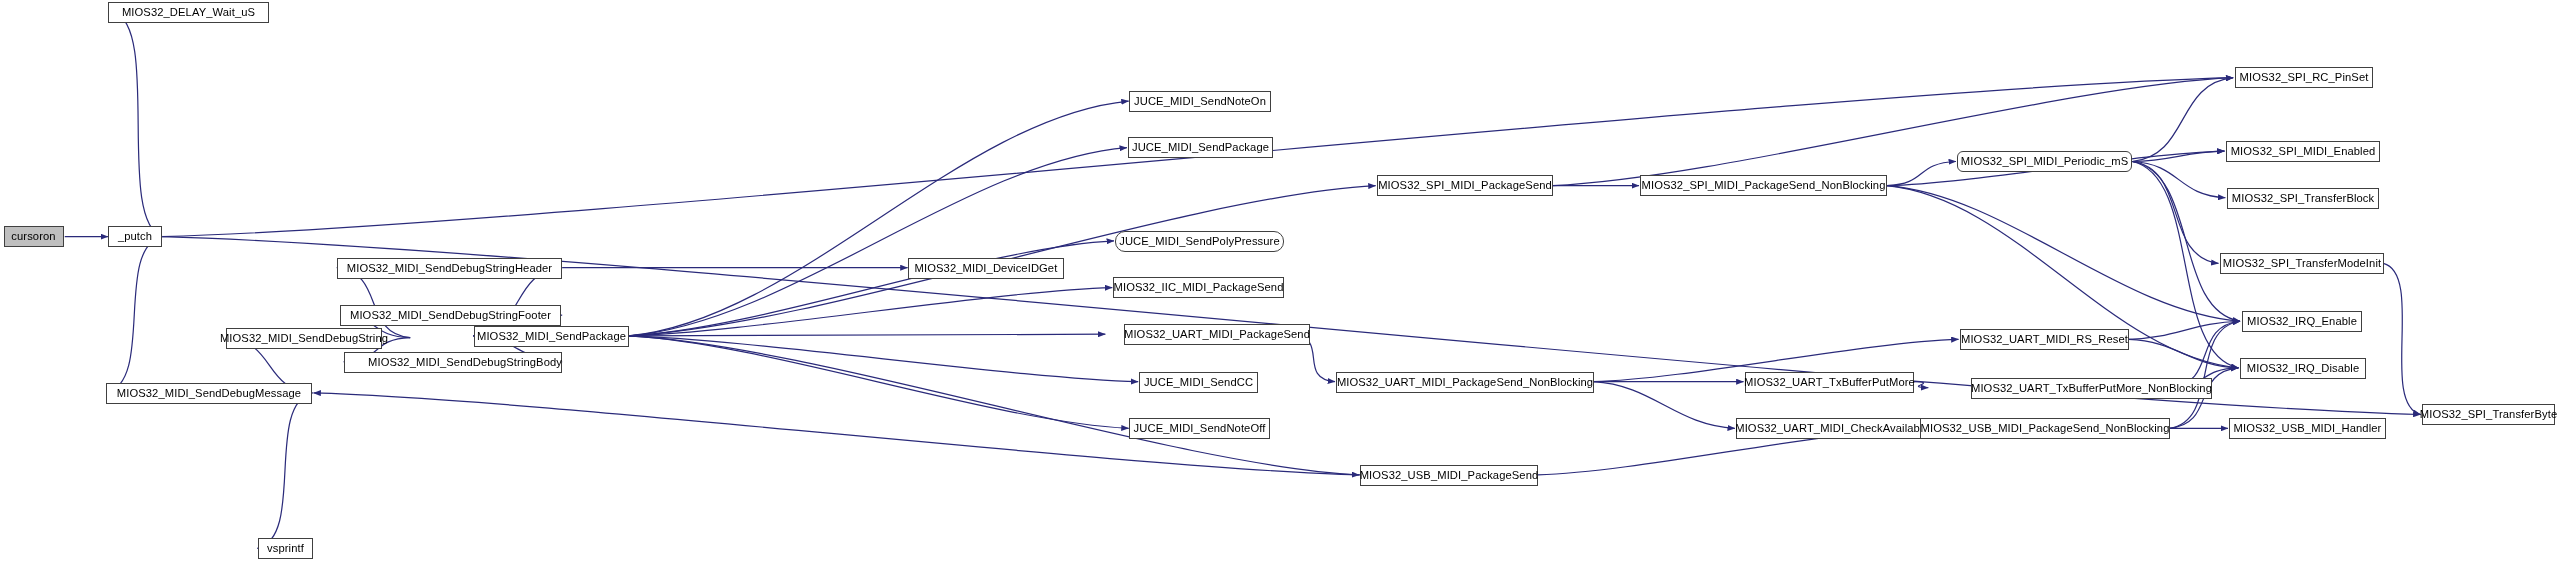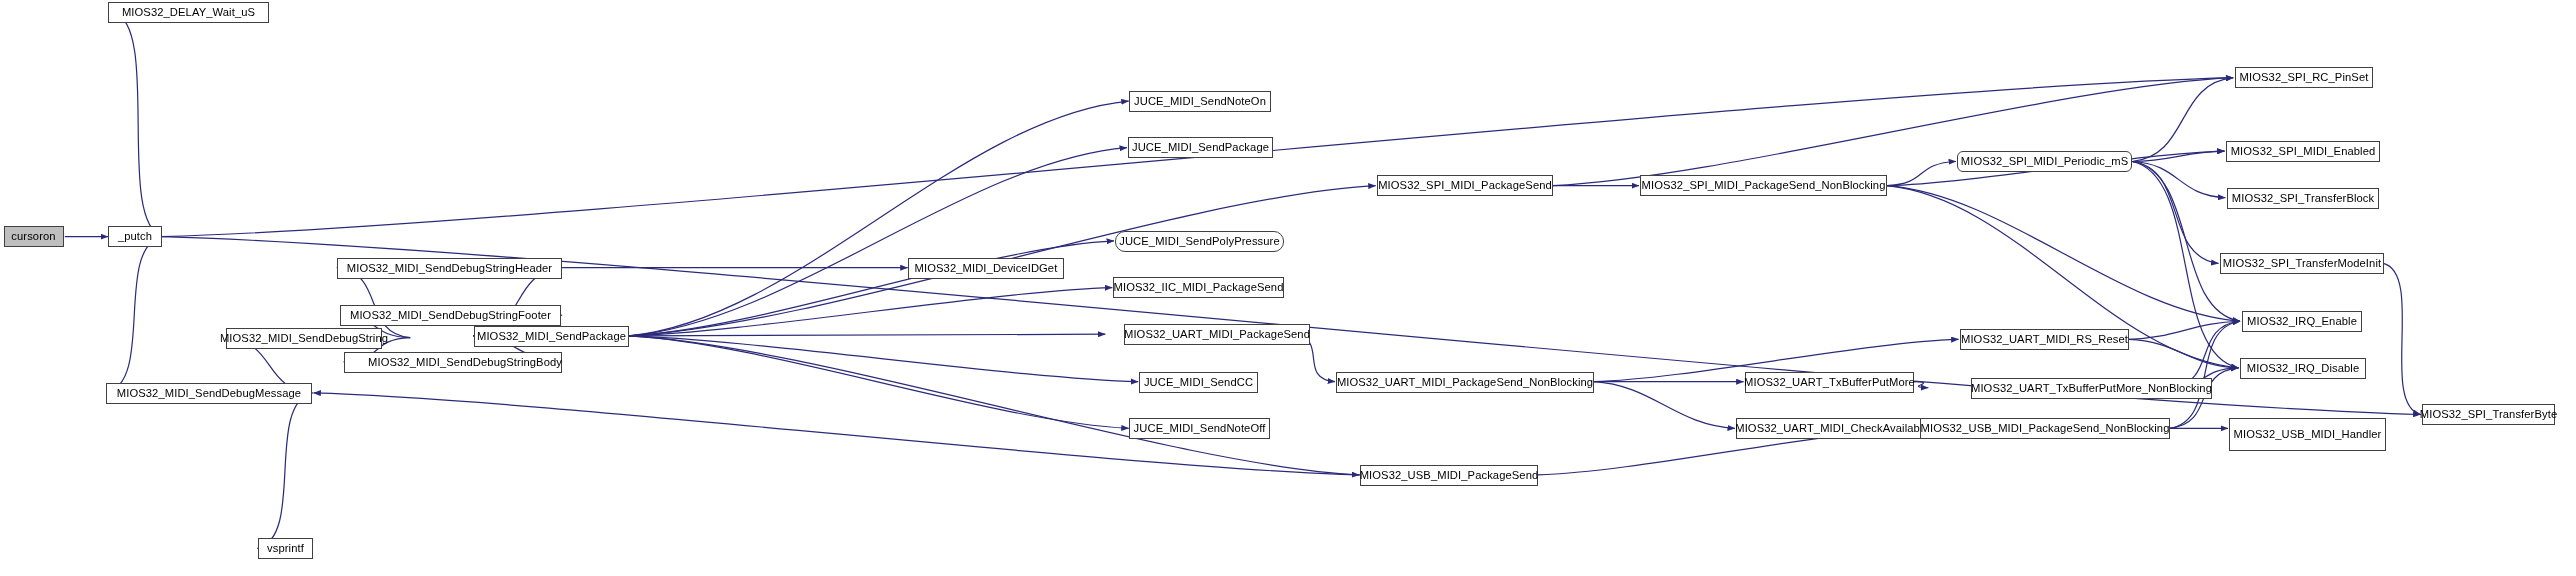--- a/index.html
+++ b/index.html
@@ -205,21 +205,21 @@
       </div>
       <div class="gnode" style="left: 1736px; top: 418px; width: 192px; height: 21px;">
         <span class="lbl">MIOS32_UART_MIDI_CheckAvailable</span>
       </div>
       <div class="gnode" style="left: 1960px; top: 329px; width: 169px; height: 21px;">
         <span class="lbl">MIOS32_UART_MIDI_RS_Reset</span>
       </div>
       <div class="gnode" style="left: 1920px; top: 418px; width: 250px; height: 21px;">
         <span class="lbl">MIOS32_USB_MIDI_PackageSend_NonBlocking</span>
       </div>
-      <div class="gnode" style="left: 2229px; top: 418px; width: 157px; height: 33px;">
+      <div class="gnode" style="left: 2229px; top: 418px; width: 157px; height: 21px;">
         <span class="lbl">MIOS32_USB_MIDI_Handler</span>
       </div>
       <div class="gnode" style="left: 2422px; top: 404px; width: 133px; height: 21px; text-align: right;">
         <span class="lbl">MIOS32_SPI_TransferByte</span>
       </div>
     </div>
 </div>
 
 
 </body></html>

